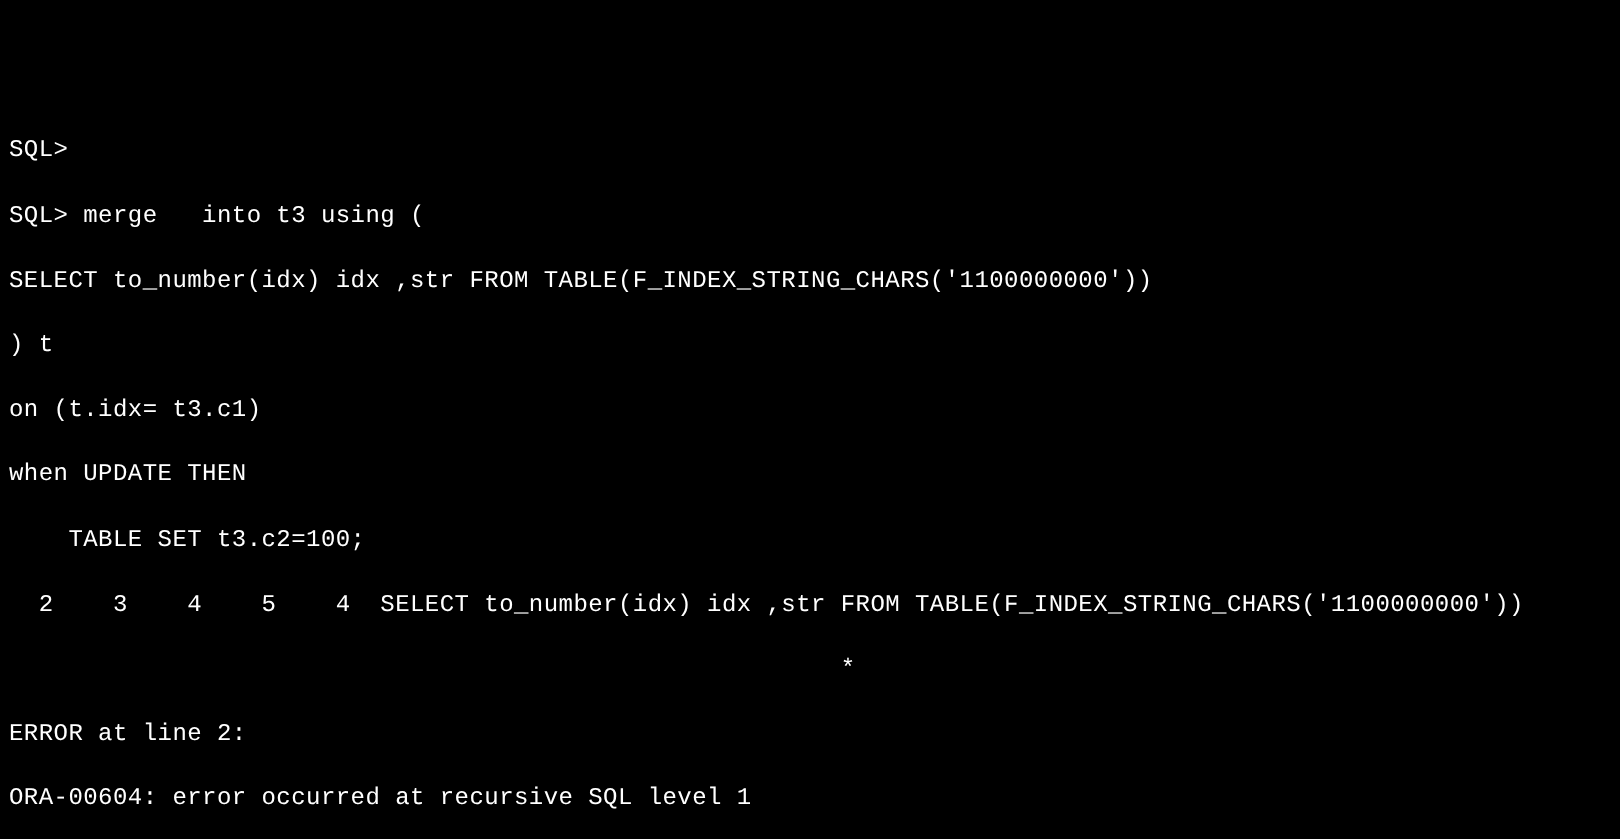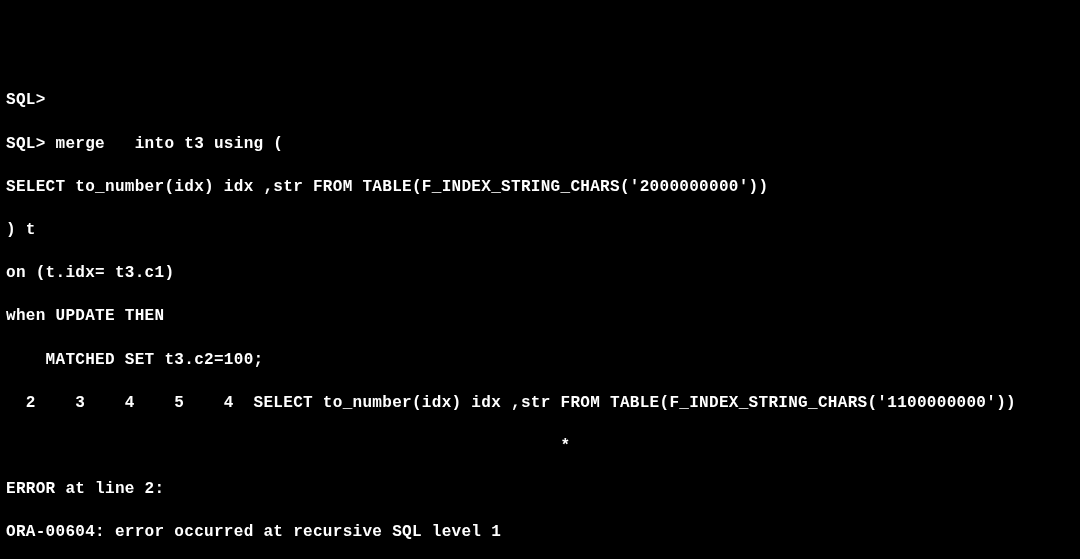--- a/index.html
+++ b/index.html
@@ -1,15 +1,15 @@
 <!DOCTYPE html>
 <html><head>
   <meta charset="utf-8">
   <style>
-    * { margin: 0; padding: 0; box-sizing: border-box; font-weight: bold; }
+    * { margin: 0; padding: 0; box-sizing: border-box; }
     body {
       background: #000;
       color: #fff;
       font-family: 'Courier New', Consolas, monospace;
       font-size: 16px;
       line-height: 1.35;
       padding: 4px 6px;
       white-space: pre;
       overflow-x: auto;
       letter-spacing: 0.3px;
@@ -17,25 +17,25 @@
     .line { display: block; }
     .underlined { border-bottom: 2px solid #14b8a6; display: inline-block; padding-bottom: 16px; }
   </style>
 </head>
 <body>
 
 
 
 <span class="line">SQL&gt;</span>
 <span class="line">SQL&gt; merge   into t3 using (</span>
-<span class="line">SELECT to_number(idx) idx ,str FROM TABLE(F_INDEX_STRING_CHARS('2000000000'))</span>
+<span class="line">SELECT to_number(idx) idx ,str FROM TABLE(F_INDEX_STRING_CHARS('1100000000'))</span>
 <span class="line">) t</span>
 <span class="line">on (t.idx= t3.c1)</span>
 <span class="line">when UPDATE THEN</span>
-<span class="line">    MATCHED SET t3.c2=100;</span>
+<span class="line">    TABLE SET t3.c2=100;</span>
 <span class="line">  2    3    4    5    4  SELECT to_number(idx) idx ,str FROM TABLE(F_INDEX_STRING_CHARS('1100000000'))</span>
 <span class="line">                                                        *</span>
 <span class="line">ERROR at line 2:</span>
 <span class="line"><span class="underlined">ORA-00604: error occurred at recursive SQL level 1</span></span>
 
 
 
 
 
 

